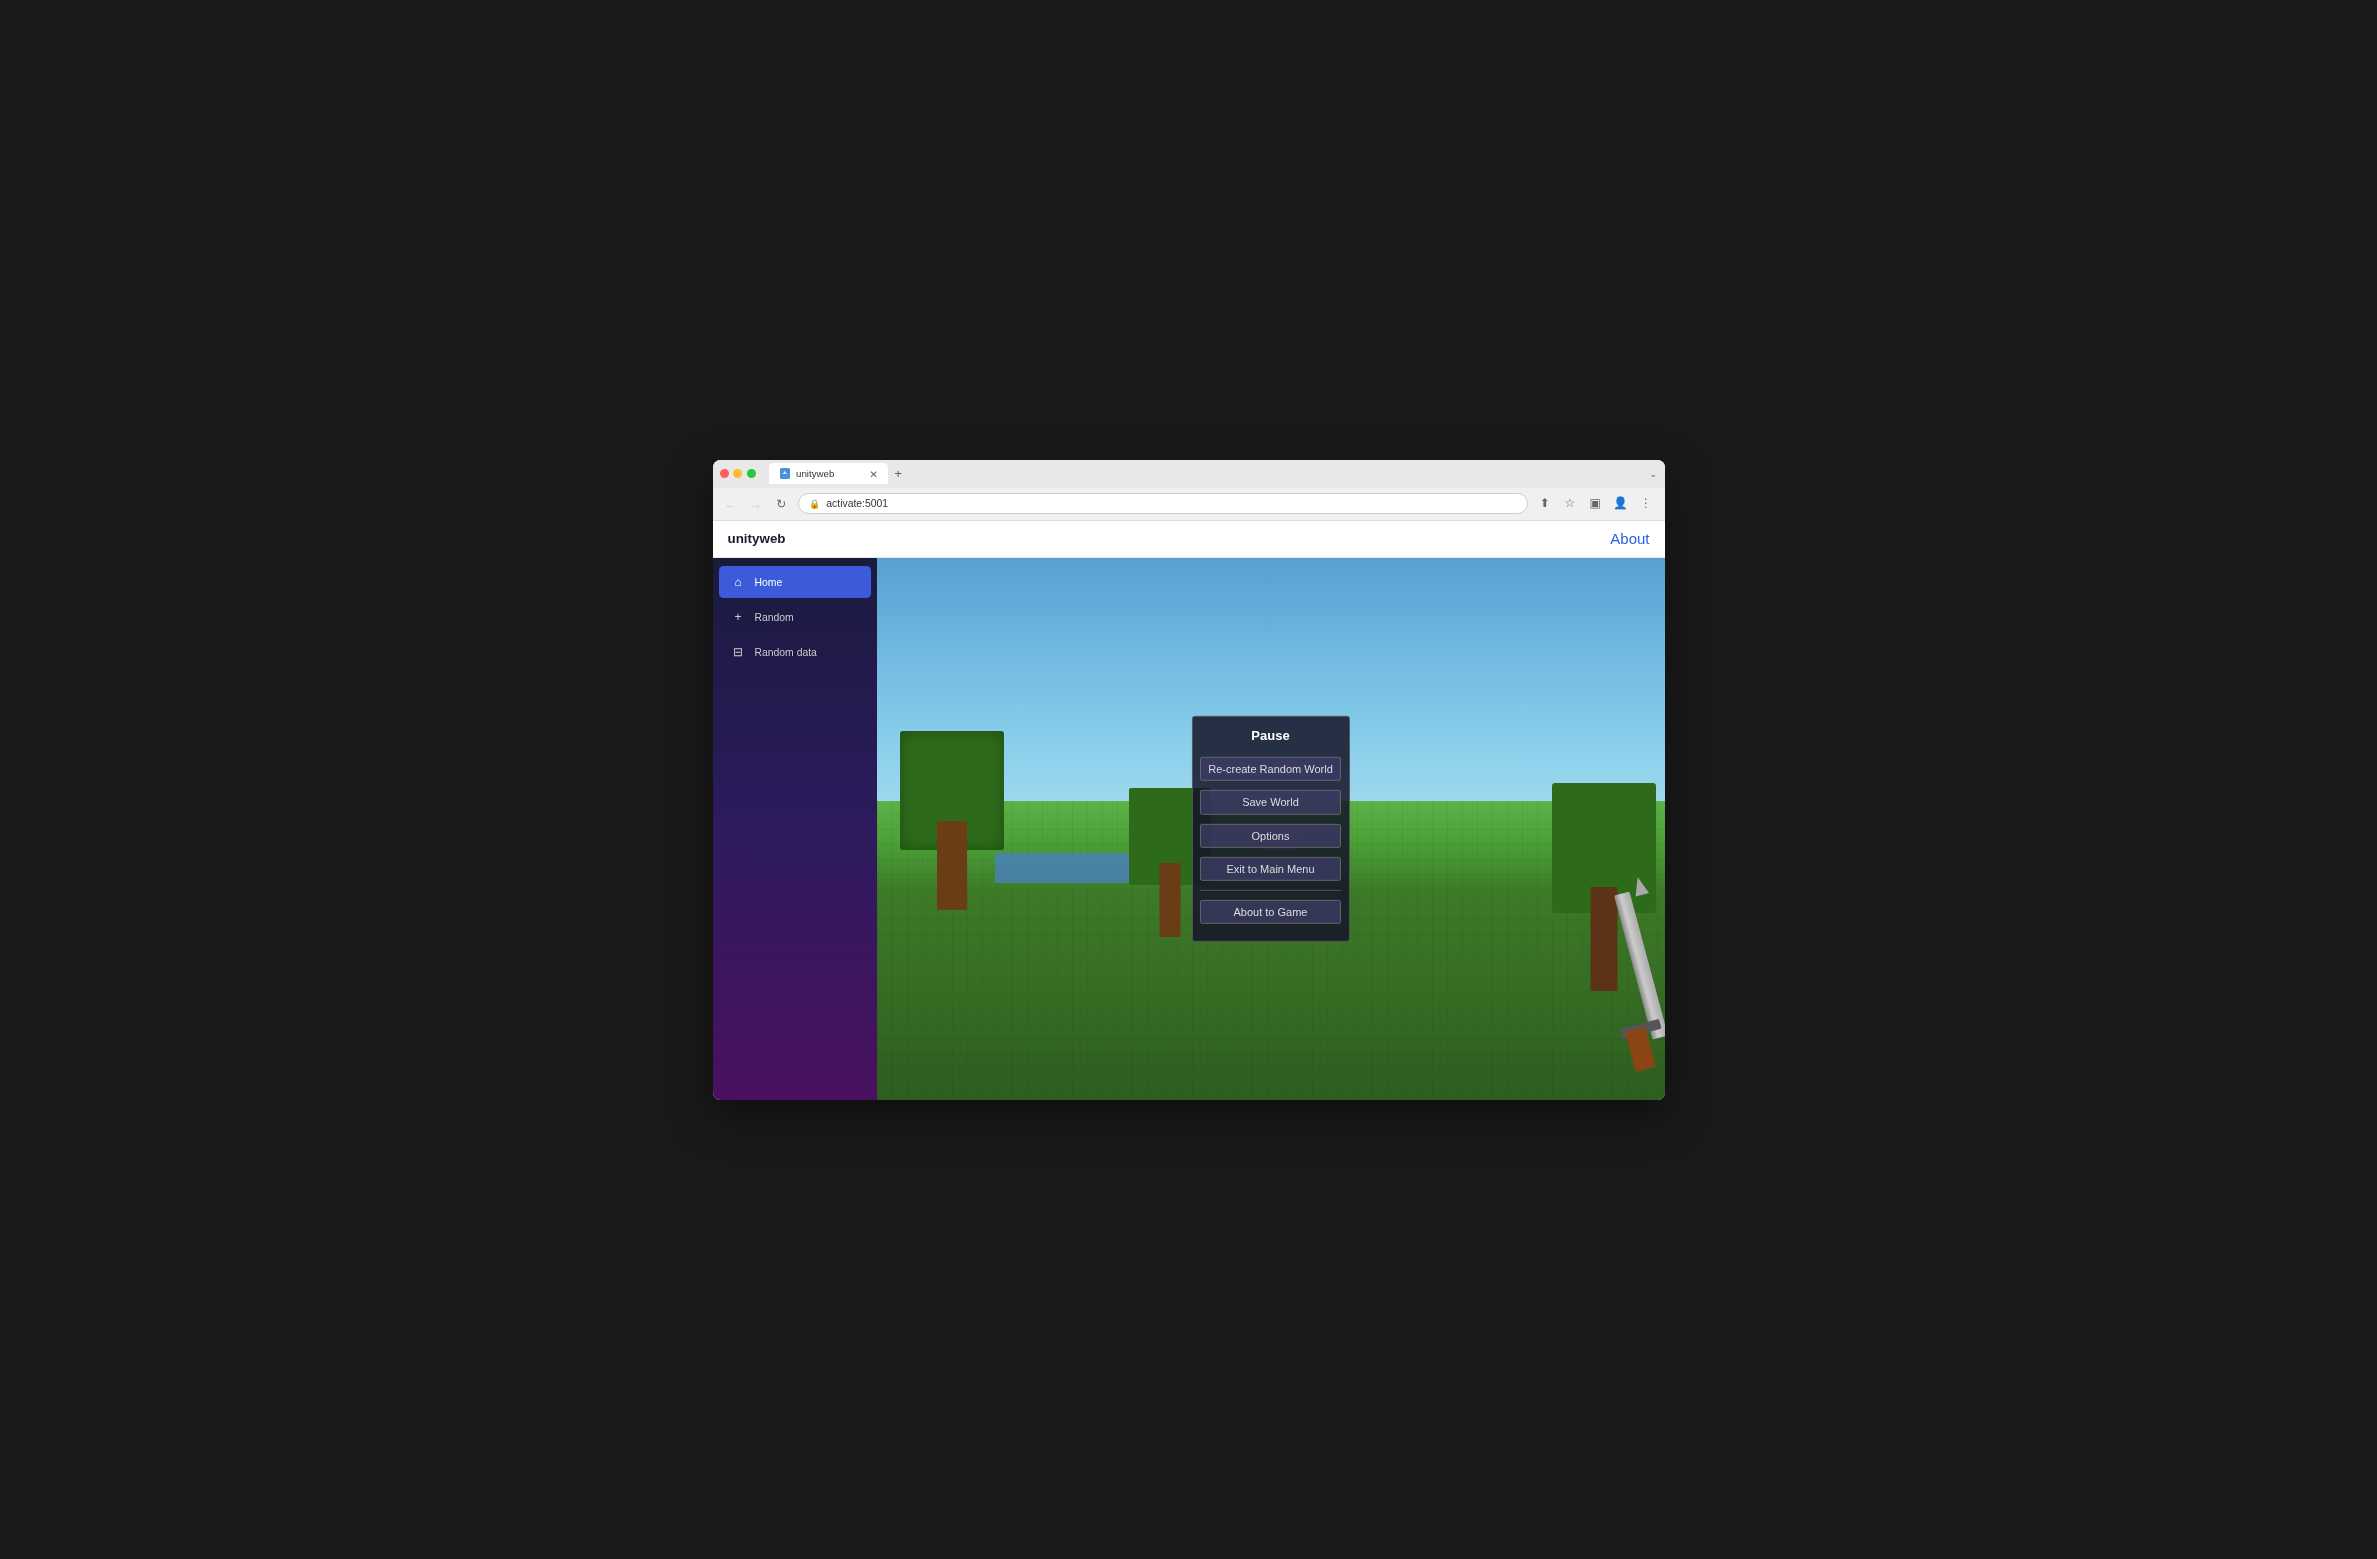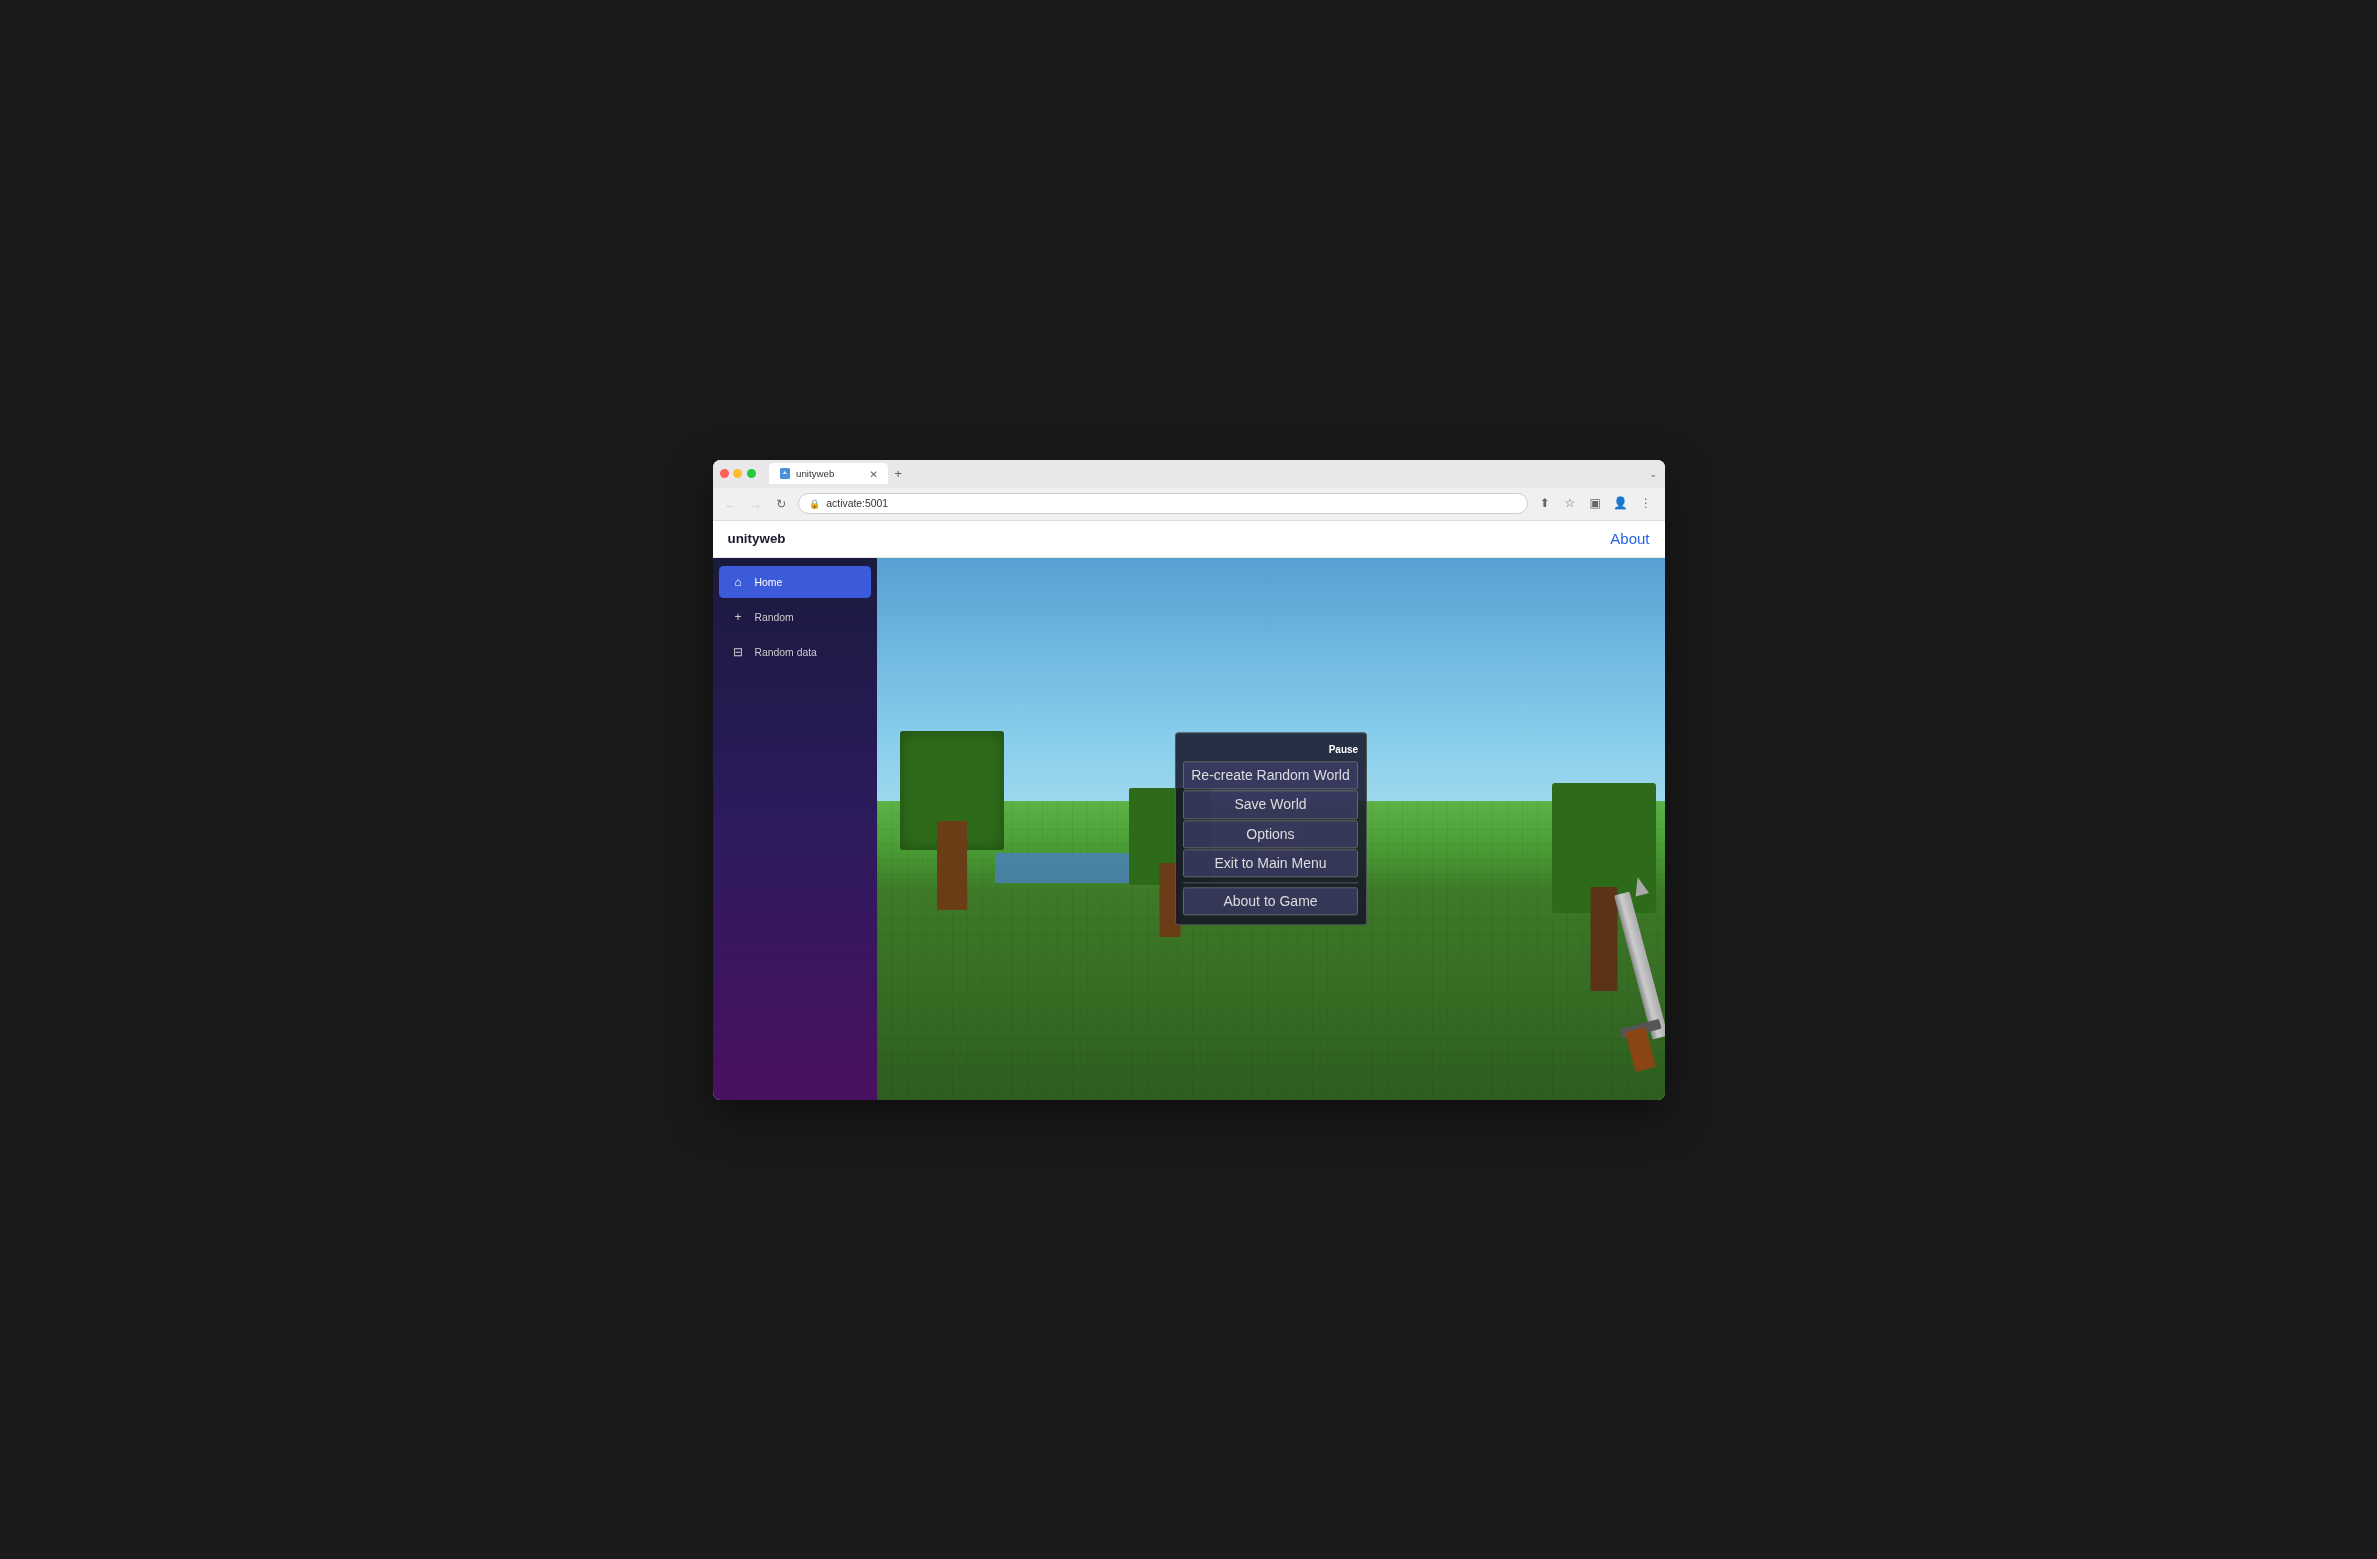--- a/index.html
+++ b/index.html
@@ -261,37 +261,37 @@
       transform: translate(-50%, -50%);
       background: rgba(20, 20, 40, 0.85);
       border: 0.7px solid #555;
       border-radius: 3px;
       padding: 7.4px;
       min-width: 134px;
       z-index: 20;
     }
     .pause-title {
       color: #fff;
-      text-align: right;
-      font-size: 10px;
+      text-align: center;
+      font-size: 13px;
       padding: 4.5px 0;
       font-weight: 600;
     }
     .pause-btn {
       display: block;
       width: 100%;
       background: rgba(60, 60, 100, 0.8);
       color: #ddd;
       border: 0.7px solid #666;
       border-radius: 2.2px;
       padding: 5.2px 7.4px;
-      margin: 1px 0;
+      margin: 9px 0;
       text-align: center;
       cursor: pointer;
-      font-size: 14px;
+      font-size: 11px;
     }
     .pause-divider {
       height: 0.7px;
       background: #555;
       margin: 4.5px 0;
     }
 
     
     .sky-area {
       position: absolute;

